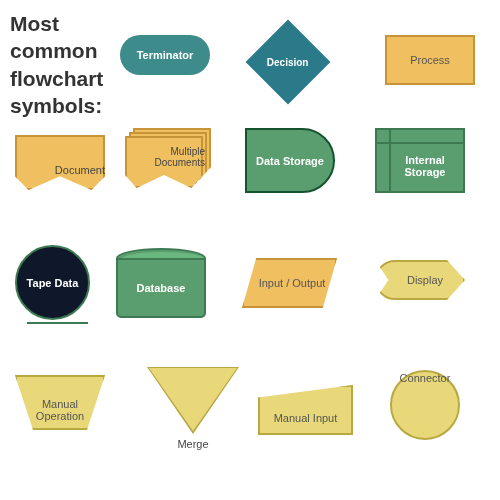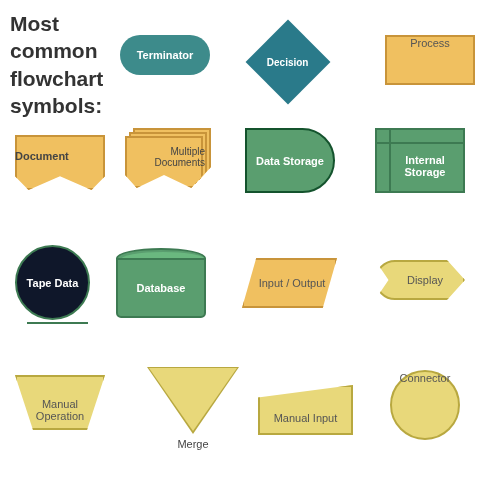--- a/index.html
+++ b/index.html
@@ -74,21 +74,21 @@
       width: 70px;
     }
 
     
     .process-shape {
       width: 90px;
       height: 50px;
       background: #f0c060;
       border: 2px solid #c8943a;
       display: flex;
-      align-items: flex-start;
+      align-items: center;
       justify-content: center;
       font-size: 11px;
       color: #555;
     }
 
     
     
     .document-shape {
       width: 90px;
       height: 55px;
@@ -373,21 +373,21 @@
   </div>
 
   <div class="symbol-container" style="left: 385px; top: 35px;">
     <div class="process-shape">
       <span>Process</span>
     </div>
   </div>
 
   <div class="symbol-container" style="left: 15px; top: 135px;">
     <div class="document-shape"></div>
-    <div style="position:absolute; top: 15px; left:0; right:0; display:flex; justify-content:flex-start;font-weight:bold;">
+    <div style="position:absolute; top: 29px; left:0; right:0; display:flex; justify-content:flex-end;">
       <span style="font-size:11px;color:#444;">Document</span>
     </div>
   </div>
 
   <div class="symbol-container" style="left: 125px; top: 128px;">
     <div class="multiple-docs-container">
       <div class="multi-doc-back2"></div>
       <div class="multi-doc-back1"></div>
       <div class="multi-doc-front"></div>
       <div style="position:absolute; top: 18px; left:0; right:0; display:flex; justify-content:center;">

